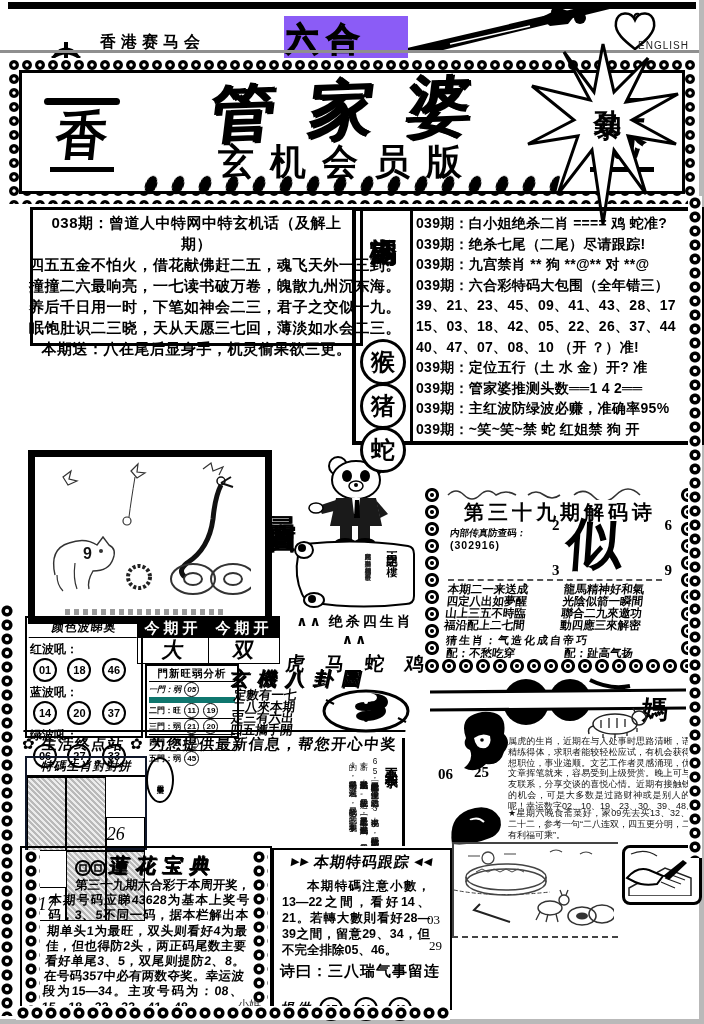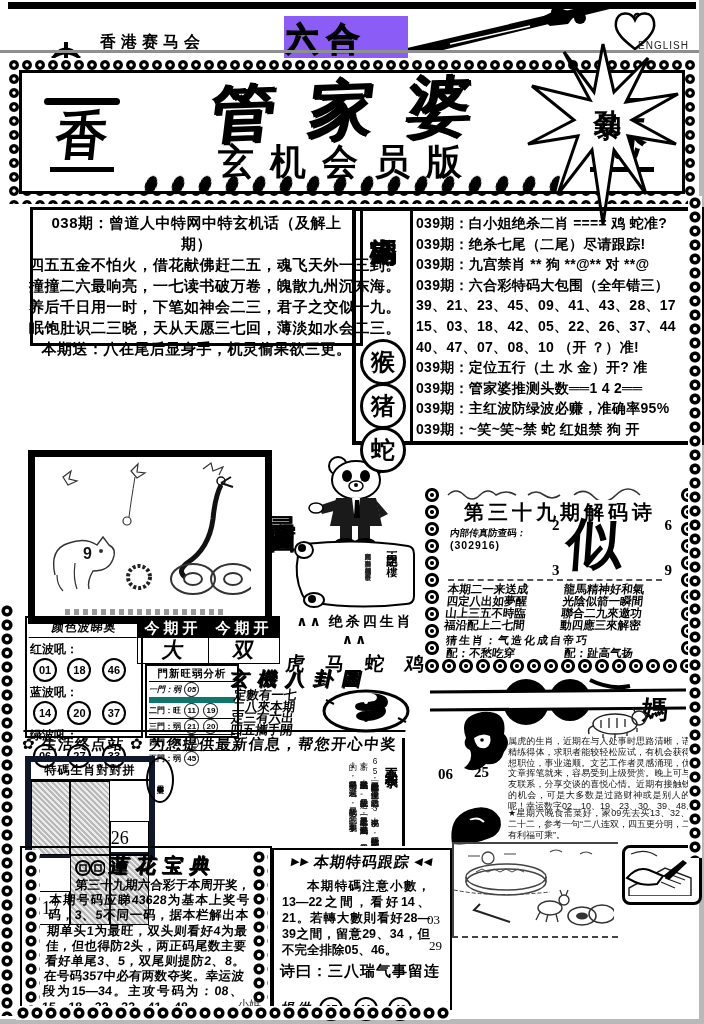--- a/index.html
+++ b/index.html
@@ -349,21 +349,21 @@
   <div class="abs ser b" style="left:474px;top:764px;font-size:15px;">25</div>
   <div class="abs ser b" style="left:462px;top:816px;font-size:13px;">12</div>
   <div class="abs" style="left:508px;top:808px;width:192px;font-size:9px;line-height:10.8px;text-align:justify;color:#111;">★星期六晚食斋菜好，家09先去买13、32、43二十二，参考一句“二八连双，四五更分明，二九有利福可乘”。</div>
 
   <div class="abs" style="left:22px;top:730px;width:382px;height:24px;border-top:2px solid #000;font-size:15px;font-weight:bold;
               letter-spacing:1.5px;transform:skewX(-6deg);padding-top:3px;white-space:nowrap;">
     <span class="banner-station">生活终点站</span>
     <span>为您提供最新信息，帮您开心中奖</span>
   </div>
 
-  <div class="abs" style="left:25px;top:756px;width:118px;height:90px;border:6px solid #0f172a;">
+  <div class="abs" style="left:25px;top:756px;width:118px;height:90px;border:2px solid #0f172a;font-style:italic;">
     <div class="b" style="font-size:12px;text-align:center;letter-spacing:1px;border-bottom:2px solid #000;height:17px;line-height:17px;">特碼生肖對對拼</div>
     <div style="display:grid;grid-template-columns:1fr 1fr 1fr;grid-template-rows:1fr 1fr;height:69px;">
       <div class="cellnoise" style="border:1px solid #000;"></div>
       <div class="cellnoise" style="border:1px solid #000;"></div>
       <div style="border:1px solid #000;text-align:left;margin-top:40px;">
         <span class="ser" style="font-size:18px;line-height:32px;">26</span></div>
       <div style="border:1px solid #000;text-align:center;margin-top:36px;">
         <span class="ser" style="font-size:18px;line-height:32px;">17</span></div>
       <div class="cellnoise" style="border:1px solid #000;"></div>
       <div class="cellnoise" style="border:1px solid #000;"></div>

